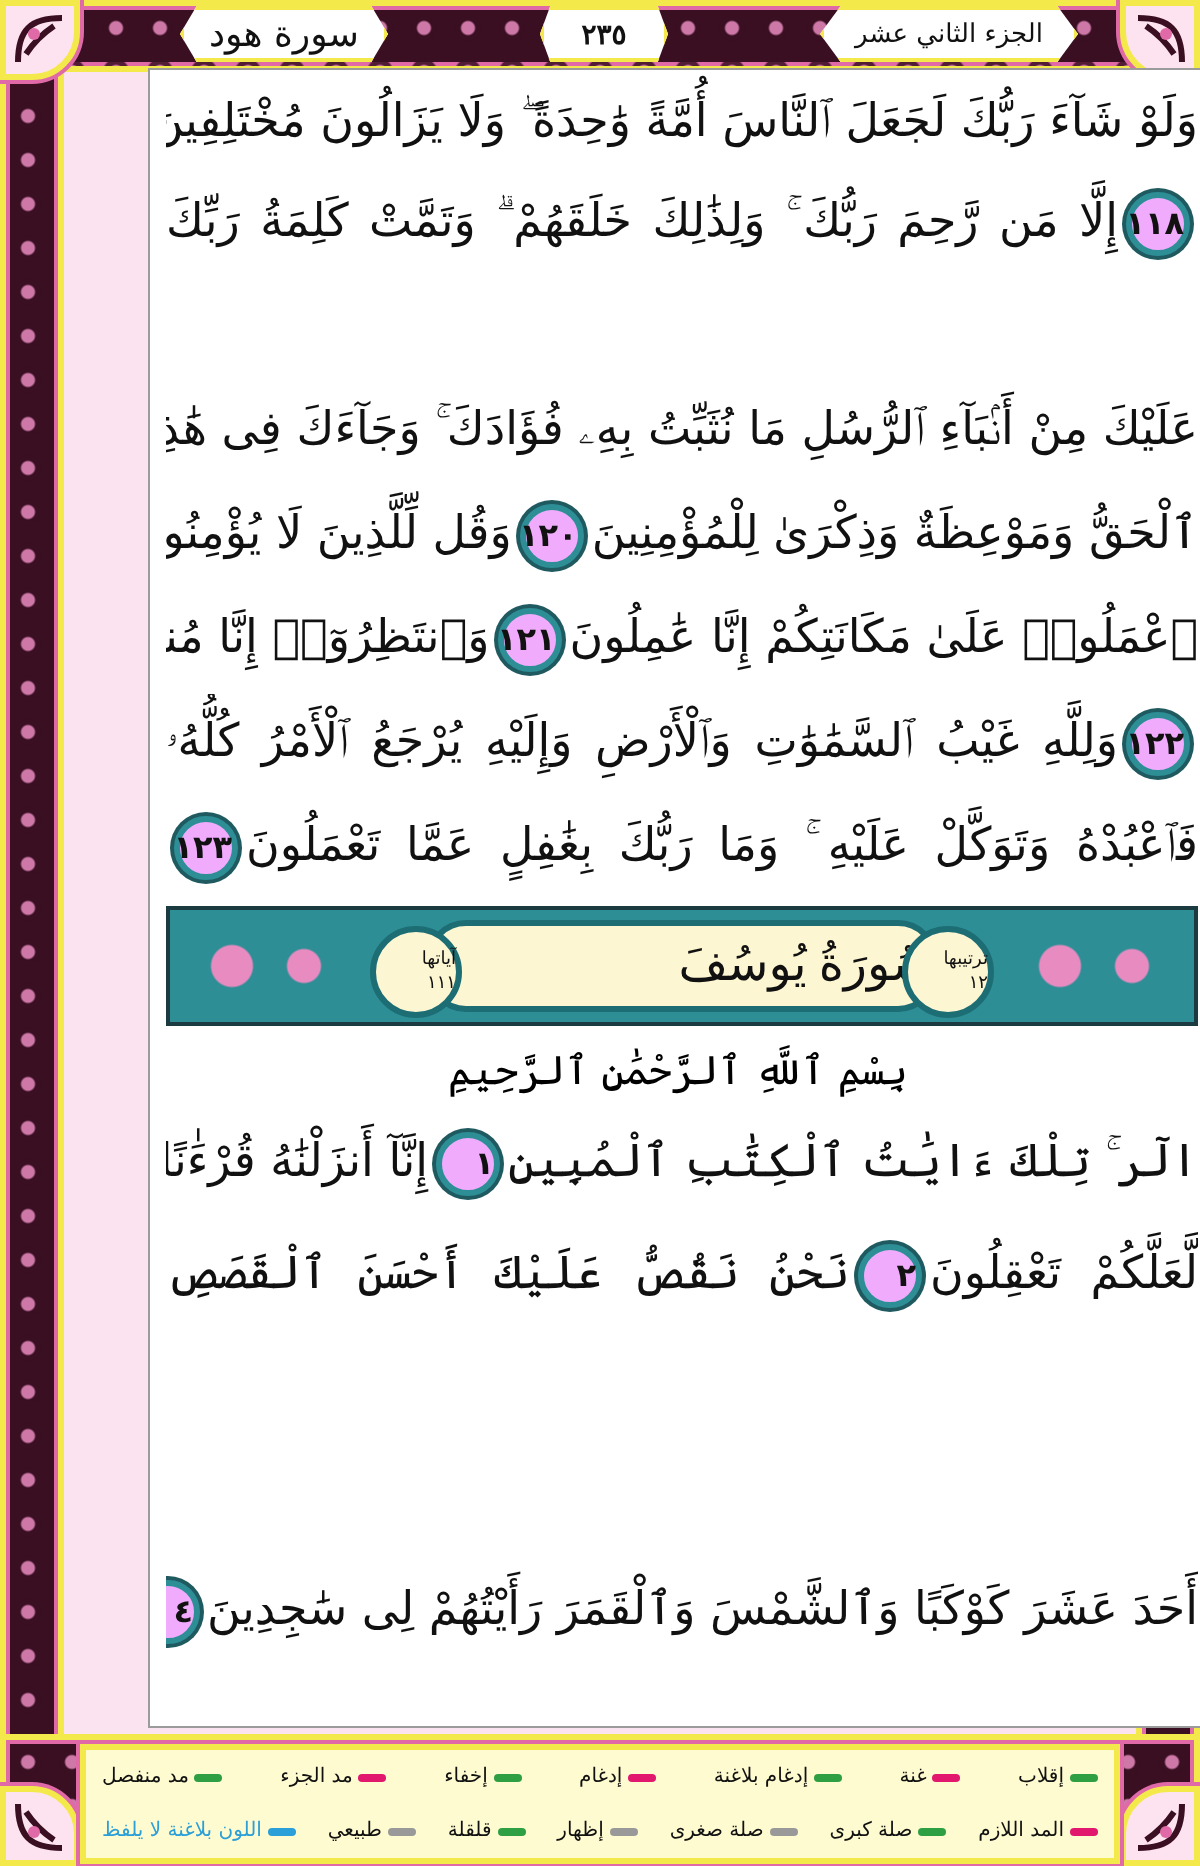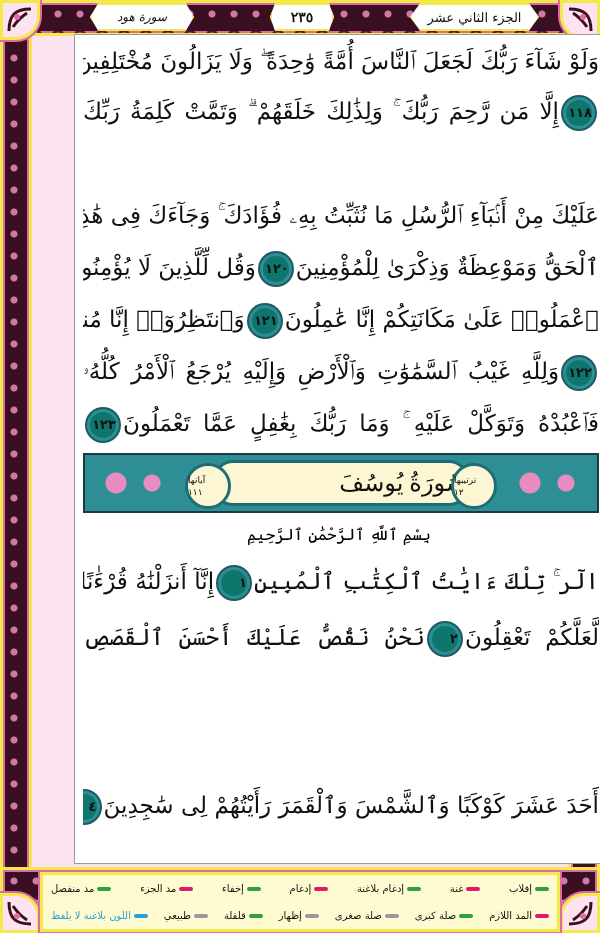--- a/index.html
+++ b/index.html
@@ -16,44 +16,44 @@
      radial-gradient(circle at 50% 50%, #3a0f22 0 6px, transparent 7px) 0 0/22px 22px;opacity:.85;}
   .corner{position:absolute;width:34px;height:34px;background:#fde3ef;border:3px solid #f4e94a;border-radius:0 0 60% 0;box-shadow:0 0 0 2px #e06aa8;}
   .corner svg{width:100%;height:100%;}
   .c-tl{left:0;top:0;}
   .c-tr{right:0;top:0;transform:scaleX(-1);}
   .c-bl{left:0;bottom:0;transform:scaleY(-1);}
   .c-br{right:0;bottom:0;transform:scale(-1,-1);}
 
   
   .cart{position:absolute;top:3px;height:24px;background:#ffffff;border:2px solid #f4e94a;box-shadow:0 0 0 2px #e06aa8;clip-path:polygon(8% 0,92% 0,100% 50%,92% 100%,8% 100%,0 50%);display:flex;align-items:center;justify-content:center;font-family:"DejaVu Serif",serif;color:#111;}
-  .cart-surah{left:90px;width:100px;font-size:12px;font-style:italic;}
+  .cart-surah{left:90px;width:100px;font-size:18px;}
   .cart-page{left:270px;width:60px;font-size:14px;font-weight:bold;}
   .cart-juz{left:410px;width:125px;font-size:13px;}
 
   
   .content{position:absolute;left:34px;top:34px;width:532px;height:828px;background:#ffffff;border:1px solid #9b9b9b;margin-left:40px;}
   .line{position:absolute;left:8px;right:8px;height:48px;direction:rtl;text-align:justify;text-align-last:justify;font-family:"DejaVu Serif",serif;font-size:23px;line-height:48px;color:#111;white-space:nowrap;overflow:hidden;}
-  .ayah{display:inline-block;width:26px;height:26px;border-radius:50%;background:#0f766e;border:3px solid #2d8e96;box-shadow:0 0 0 2px #1f5a60;font-size:13px;line-height:26px;text-align:center;vertical-align:middle;color:#111;margin:0 4px;font-family:"DejaVu Sans",sans-serif;font-weight:bold;}
+  .ayah{display:inline-block;width:26px;height:26px;border-radius:50%;background:#f0abfc;border:3px solid #2d8e96;box-shadow:0 0 0 2px #1f5a60;font-size:16px;line-height:26px;text-align:center;vertical-align:middle;color:#111;margin:0 4px;font-family:"DejaVu Sans",sans-serif;font-weight:bold;}
   .blue{color:#2a9fd8;}
 
   
   .surah-banner{position:absolute;left:8px;right:8px;top:462px;height:56px;background:#2d8e96;border:2px solid #1b3b40;display:flex;align-items:center;justify-content:center;}
   .banner-deco{position:absolute;top:4px;bottom:4px;width:90px;background:
      radial-gradient(circle at 30% 50%, #e88bc0 0 10px, transparent 11px),
      radial-gradient(circle at 70% 50%, #e88bc0 0 8px, transparent 9px),
      #2d8e96;}
   .banner-deco.l{left:4px;}
   .banner-deco.r{right:4px;}
   .banner-name{width:250px;height:40px;background:#fdf6d2;border:3px solid #1d6d74;border-radius:20px;font-family:Liberation Serif, serif;font-size:24px;line-height:40px;text-align:right;color:#111;direction:rtl;}
-  .banner-medal{position:absolute;top:8px;width:40px;height:40px;border-radius:50%;background:#fdf6d2;border:3px solid #1d6d74;font-size:9px;line-height:12px;text-align:left;display:flex;flex-direction:column;justify-content:center;color:#111;}
+  .banner-medal{position:absolute;top:8px;width:40px;height:40px;border-radius:50%;background:#fdf6d2;border:3px solid #1d6d74;font-size:9px;line-height:12px;text-align:right;display:flex;flex-direction:column;justify-content:center;color:#111;}
   .banner-medal.l{left:100px;}
   .banner-medal.r{right:100px;}
 
-  .basmala{position:absolute;left:4px;right:8px;top:520px;height:44px;direction:rtl;text-align:center;font-family:"DejaVu Serif",serif;font-size:16px;line-height:44px;}
+  .basmala{position:absolute;left:4px;right:8px;top:520px;height:44px;direction:rtl;text-align:center;font-family:"DejaVu Serif",serif;font-size:20px;line-height:44px;}
 
   
   .legend{position:absolute;left:40px;right:40px;top:872px;height:54px;background:#fffbd0;border:3px solid #f4e94a;box-shadow:0 0 0 2px #e06aa8;direction:rtl;font-family:"DejaVu Sans",sans-serif;font-size:10px;color:#111;}
   .legend-row{display:flex;justify-content:space-between;padding:3px 8px;height:21px;align-items:center;}
   .lg{display:flex;align-items:center;gap:3px;}
   .sw{display:inline-block;width:14px;height:4px;border-radius:2px;}
 </style>
 </head>
 <body>
 

